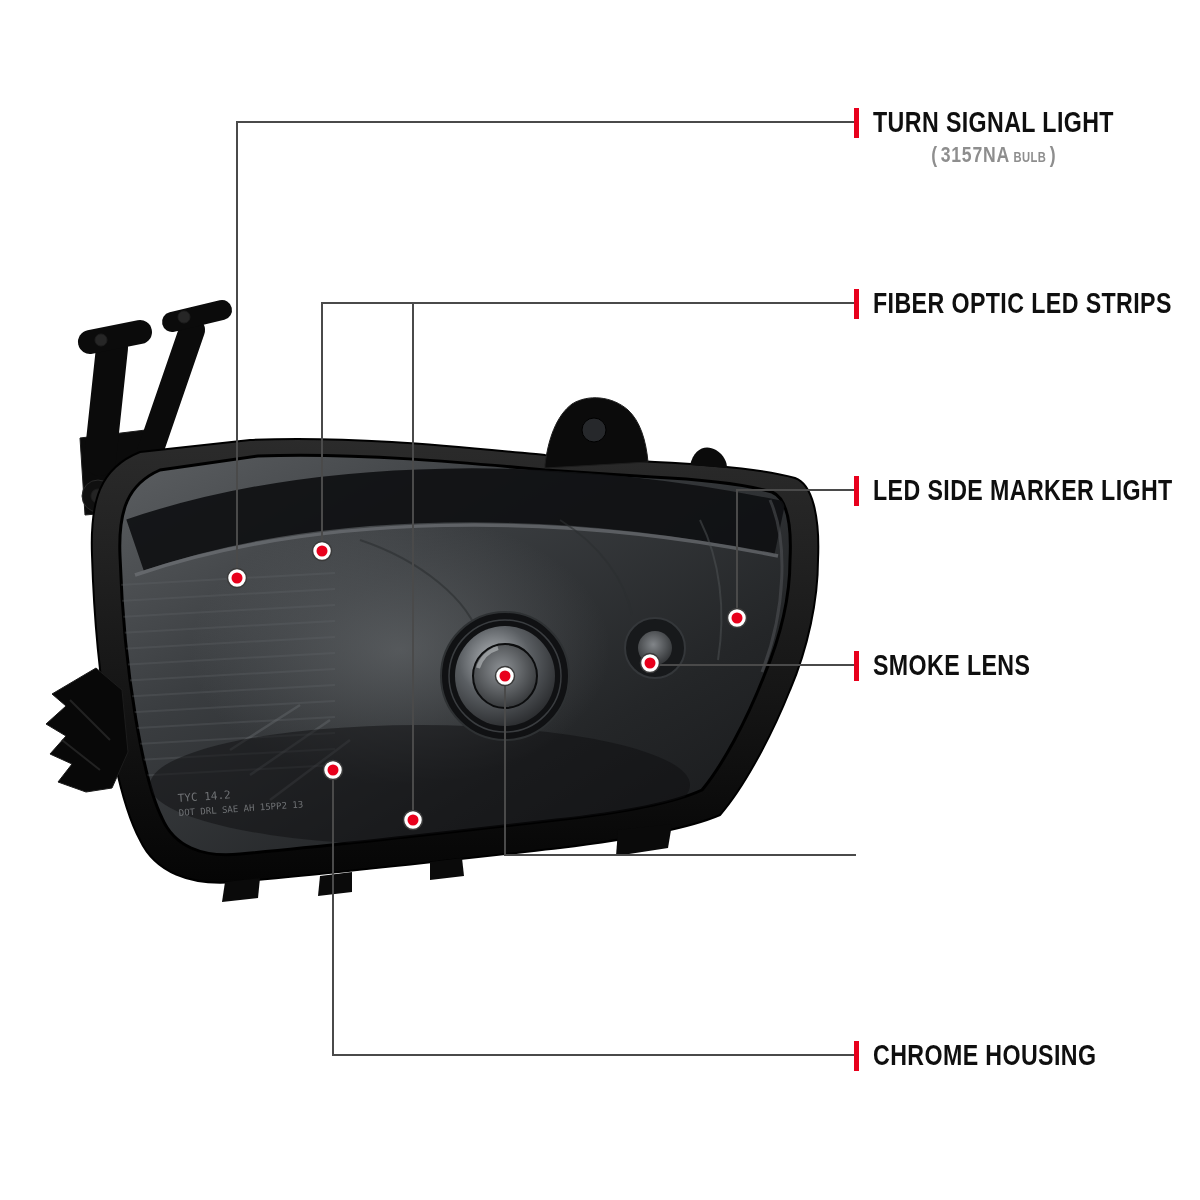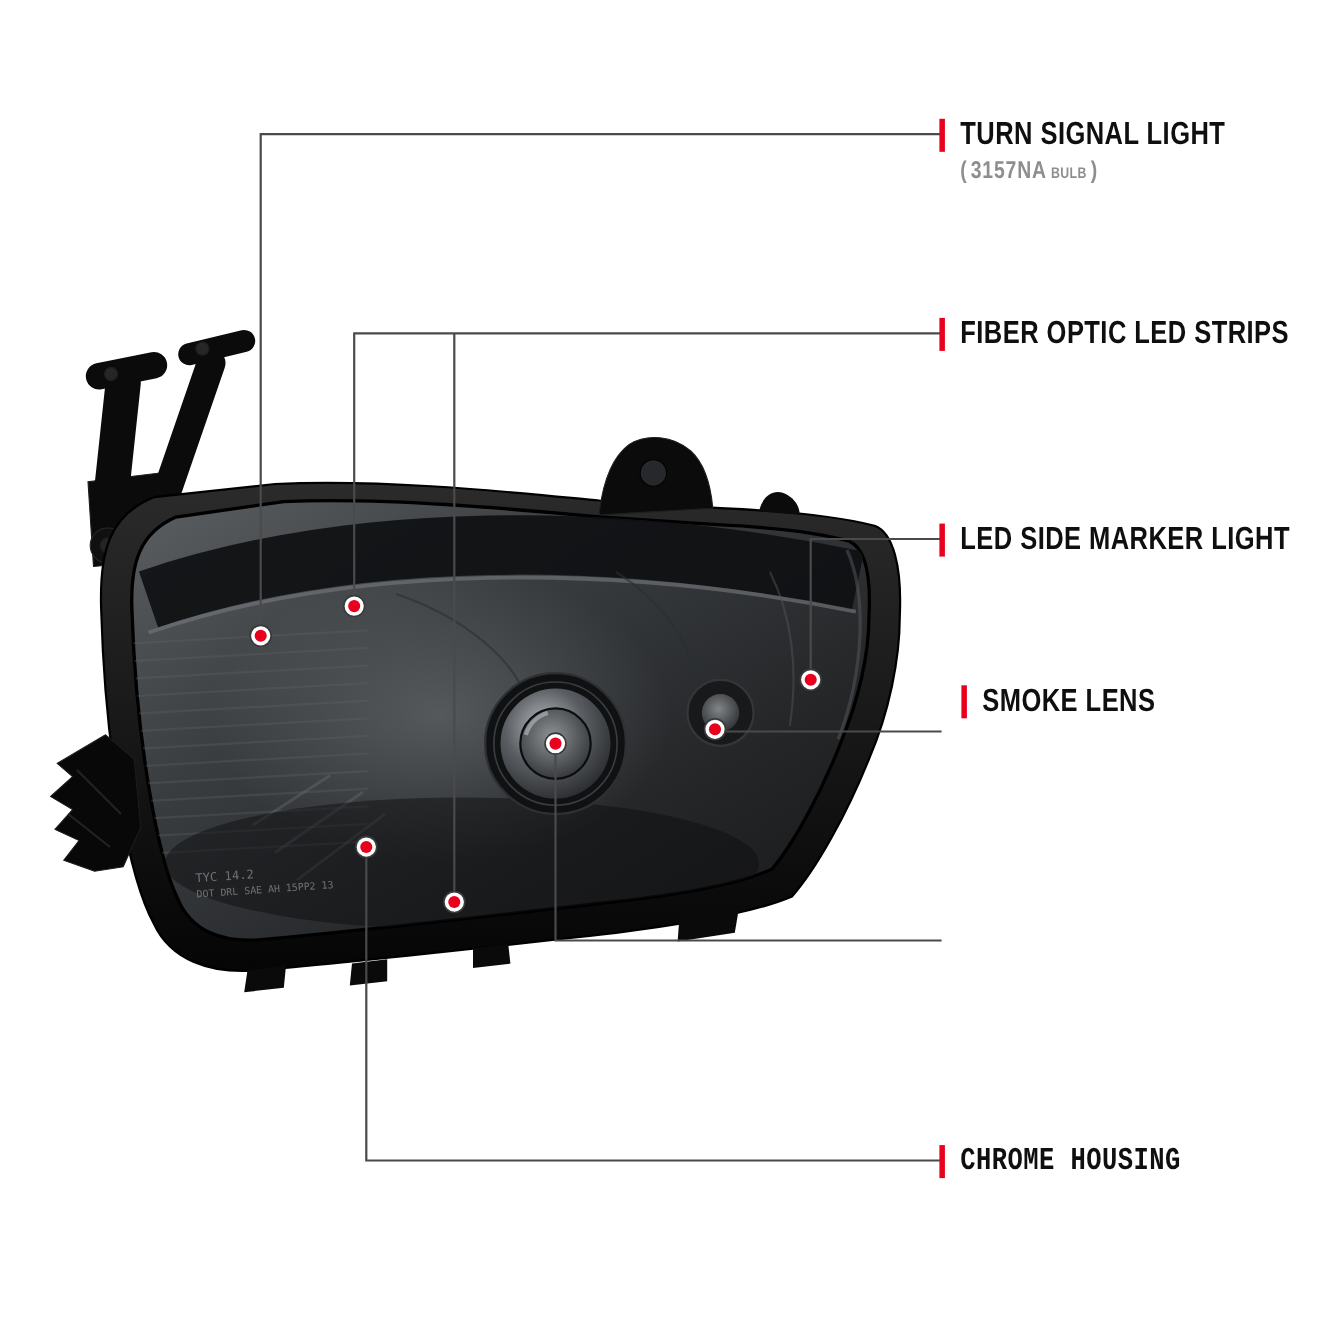--- a/index.html
+++ b/index.html
@@ -1,20 +1,20 @@
 <!DOCTYPE html>
 <html style="--accent-red: #e8001c; --line-gray: #4a4a4a; --label-black: #0f0f0f; --sub-gray: #8e8e8e;"><head>
 <meta charset="utf-8">
 <style>
   * { margin:0; padding:0; box-sizing:border-box; }
   html,body { width:1200px; height:1200px; background:#ffffff; font-family:"Liberation Sans", sans-serif; overflow:hidden; }
   .canvas { position:relative; width:1200px; height:1200px; background:#ffffff; }
   .art { position:absolute; left:0; top:0; width:1200px; height:1200px; }
 
-  .callout { position:absolute; display:flex; align-items:flex-start; }
+  .callout { position:absolute; display:flex; align-items:flex-start;text-align:center; }
   .tick { width:5px; height:30px; background:var(--accent-red,#e8001c); margin-right:14px; flex:none; margin-top:1px; }
   .text-block { transform:scaleX(0.8); transform-origin:0 0; }
   .main-label { font-weight:bold; font-size:29px; line-height:31px; color:var(--label-black,#0f0f0f); white-space:nowrap; letter-spacing:0.5px; }
   .sub-label { margin-top:4px; white-space:nowrap; color:var(--sub-gray,#8e8e8e); font-weight:bold; }
   .sub-label .paren { font-size:22px; }
   .sub-label .val   { font-size:22px; letter-spacing:1px; }
   .sub-label .unit  { font-size:14px; letter-spacing:0.5px; }
 </style>
 </head>
 <body>
@@ -199,28 +199,28 @@
     </div>
   </div>
 
   <div class="callout" style="left:854px; top:475px;">
     <div class="tick"></div>
     <div class="text-block">
       <div class="main-label">LED SIDE MARKER LIGHT</div>
     </div>
   </div>
 
-  <div class="callout" style="left:854px; top:622px;margin-left:20px;">
+  <div class="callout" style="left:854px; top:650px;">
     <div class="tick"></div>
     <div class="text-block">
       <div class="main-label">SMOKE LENS</div>
     </div>
   </div>
 
 
-  <div class="callout" style="left:854px; top:1040px;font-family:Liberation Mono, monospace;">
+  <div class="callout" style="left:854px; top:1040px;">
     <div class="tick"></div>
     <div class="text-block">
       <div class="main-label">CHROME HOUSING</div>
     </div>
   </div>
 
 </div>
 
 </body></html>

